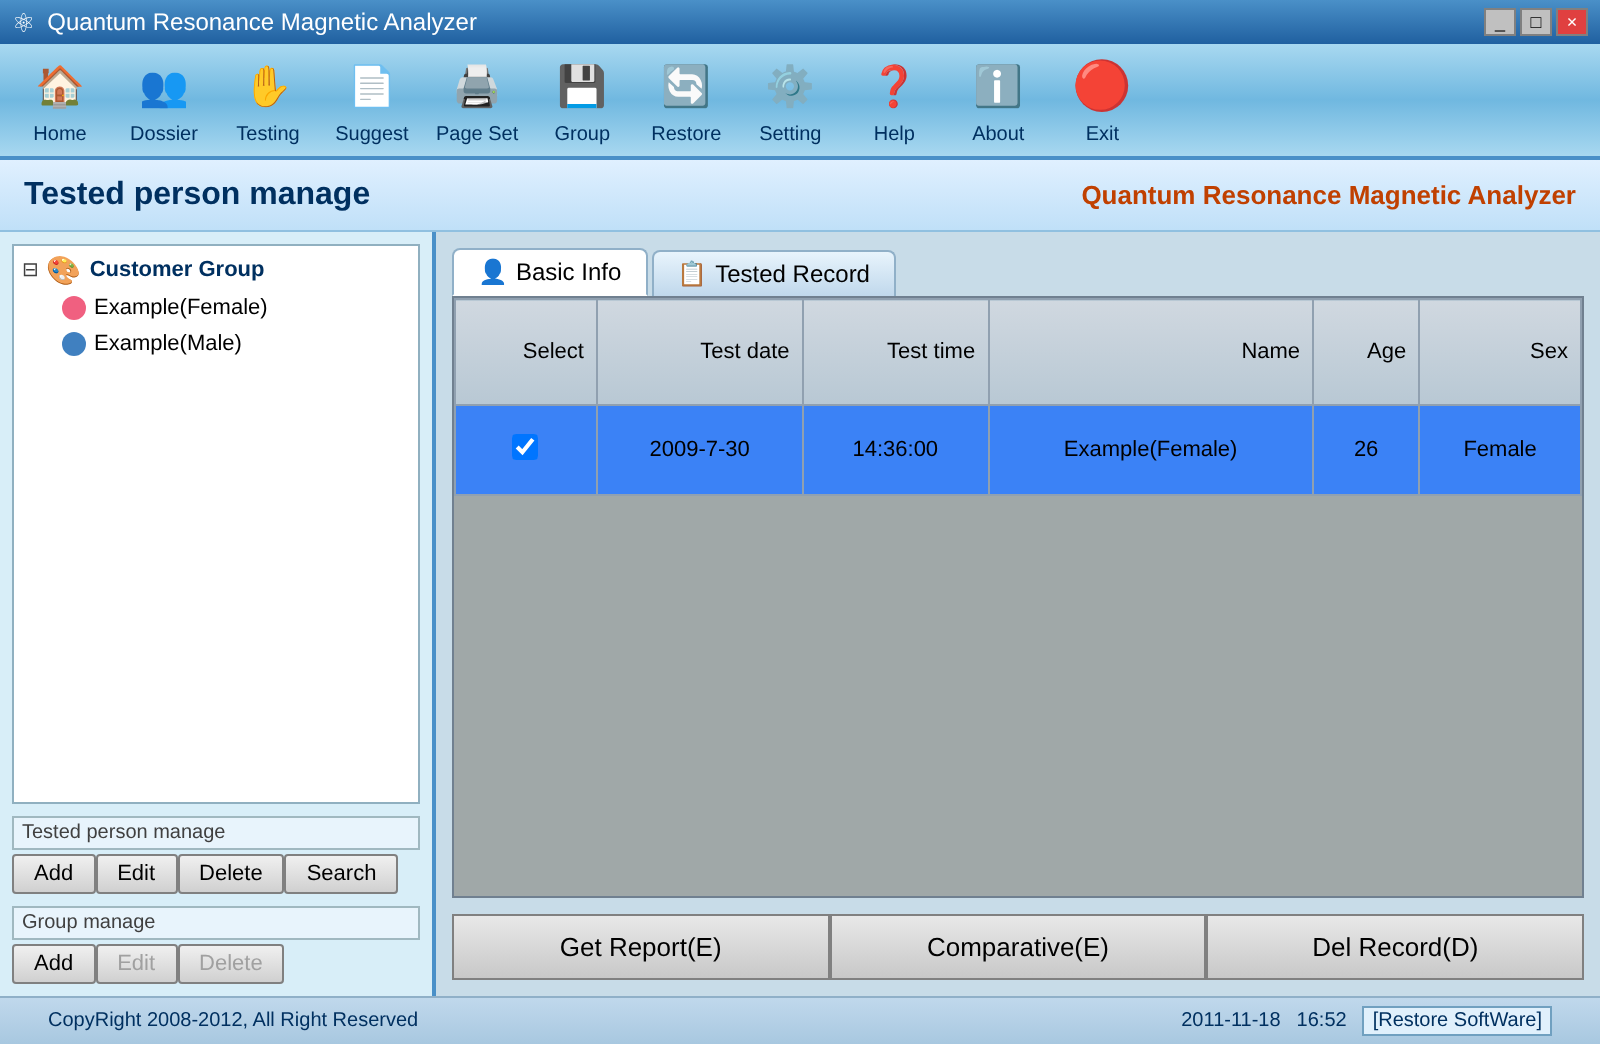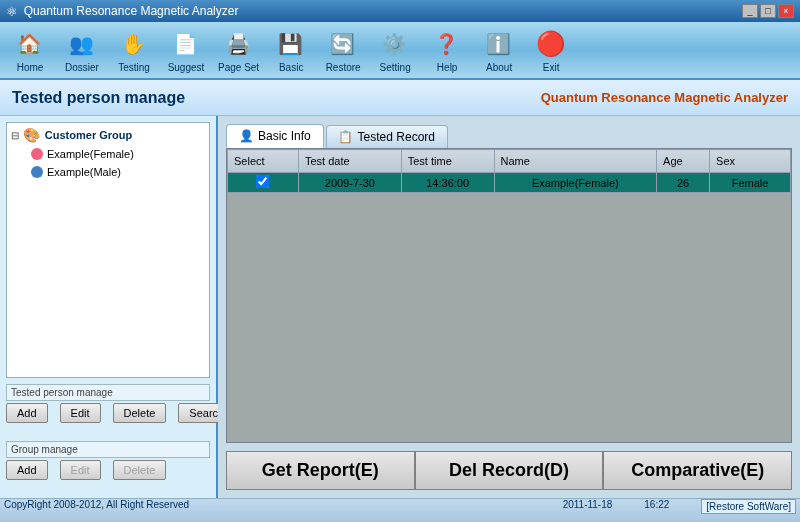--- a/index.html
+++ b/index.html
@@ -80,21 +80,21 @@
     }
     .tree-root { display: flex; align-items: center; gap: 4px; cursor: pointer; margin-bottom: 4px; }
     .tree-root-label { font-size: 11px; color: #003060; font-weight: bold; }
     .tree-children { padding-left: 20px; }
     .tree-child { display: flex; align-items: center; gap: 4px; cursor: pointer; padding: 1px 0; }
     .tree-dot-female { width: 12px; height: 12px; background: #f06080; border-radius: 50%; }
     .tree-dot-male { width: 12px; height: 12px; background: #4080c0; border-radius: 50%; }
     .tree-child-label { font-size: 11px; color: #000; }
 
     .btn-group-label { font-size: 10px; color: #404040; margin-top: 6px; margin-bottom: 2px; border: 1px solid #a0b8c0; padding: 2px 4px; background: #e8f4fc; }
-    .btn-row { display: flex; gap: 12px; margin-bottom: 12px; }
+    .btn-row { display: flex; gap: 0; margin-bottom: 0; }
     .panel-btn {
       padding: 3px 10px; background: linear-gradient(to bottom, #f0f0f0, #d0d0d0);
       border: 1px solid #808080; cursor: pointer; font-size: 11px;
       border-radius: 2px;
     }
     .panel-btn:disabled { color: #a0a0a0; cursor: default; }
 
     
     .right-panel {
       flex: 1;
@@ -118,60 +118,60 @@
     .table-container {
       flex: 1;
       background: #a0a8a8;
       border: 1px solid #708090;
       overflow: auto;
     }
     table { width: 100%; border-collapse: collapse; background: white; }
     th {
       background: linear-gradient(to bottom, #d0d8e0, #b8c8d4);
       border: 1px solid #90a0b0;
-      padding: 5px 6px;
+      padding: 20px 6px;
       font-size: 11px;
       font-weight: normal;
-      text-align: left;
+      text-align: right;
     }
     td {
       border: 1px solid #90a0b0;
-      padding: 2px 6px;
+      padding: 14px 6px;
       font-size: 11px;
       text-align: center;
-      background: #0f766e;
+      background: #3b82f6;
     }
     input[type="checkbox"] { cursor: pointer; }
 
     
     .action-bar {
       display: flex;
       gap: 0;
       margin-top: 8px;
     }
     .action-btn {
       flex: 1;
       padding: 8px 4px;
       background: linear-gradient(to bottom, #e8e8e8, #c8c8c8);
       border: 1px solid #808080;
       cursor: pointer;
-      font-size: 18px;
-      font-weight: bold;
+      font-size: 13px;
+      font-weight: normal;
       color: #000;
     }
 
     
     .status-bar {
       background: linear-gradient(to bottom, #c0d8ec, #a8c8e0);
       border-top: 1px solid #90b0c8;
       display: flex;
-      align-items: flex-start;
+      align-items: center;
       height: 24px;
-      padding: 0 4px;
-      gap: 24px;
+      padding: 0 24px;
+      gap: 0;
     }
     .status-left { flex: 1; font-size: 10px; color: #003060; }
     .status-date { font-size: 10px; color: #003060; }
     .status-time { font-size: 10px; color: #003060; padding: 0 8px; }
     .status-right { font-size: 10px; color: #003060; border: 1px solid #70a0c0; padding: 1px 4px; background: #e0f0fc; }
   </style>
 </head>
 <body>
 
 <div class="title-bar">
@@ -200,21 +200,21 @@
   <div class="toolbar-item">
     <div class="toolbar-icon">📄</div>
     <span class="toolbar-label">Suggest</span>
   </div>
   <div class="toolbar-item">
     <div class="toolbar-icon">🖨️</div>
     <span class="toolbar-label">Page Set</span>
   </div>
   <div class="toolbar-item">
     <div class="toolbar-icon">💾</div>
-    <span class="toolbar-label">Basic</span>
+    <span class="toolbar-label">Group</span>
   </div>
   <div class="toolbar-item">
     <div class="toolbar-icon">🔄</div>
     <span class="toolbar-label">Restore</span>
   </div>
   <div class="toolbar-item">
     <div class="toolbar-icon">⚙️</div>
     <span class="toolbar-label">Setting</span>
   </div>
   <div class="toolbar-item">
@@ -308,25 +308,25 @@
       <td>Example(Female)</td>
       <td>26</td>
       <td>Female</td>
     </tr>
           </tbody>
       </table>
     </div>
 
     <div class="action-bar">
       <button class="action-btn">Get Report(E)</button>
+      <button class="action-btn">Comparative(E)</button>
       <button class="action-btn">Del Record(D)</button>
-      <button class="action-btn">Comparative(E)</button>
     </div>
   </div>
 
 </div>
 
 <div class="status-bar">
   <span class="status-left">CopyRight 2008-2012, All Right Reserved</span>
   <span class="status-date">2011-11-18</span>
-  <span class="status-time">16:22</span>
+  <span class="status-time">16:52</span>
   <span class="status-right">[Restore SoftWare]</span>
 </div>
 
 </body></html>

